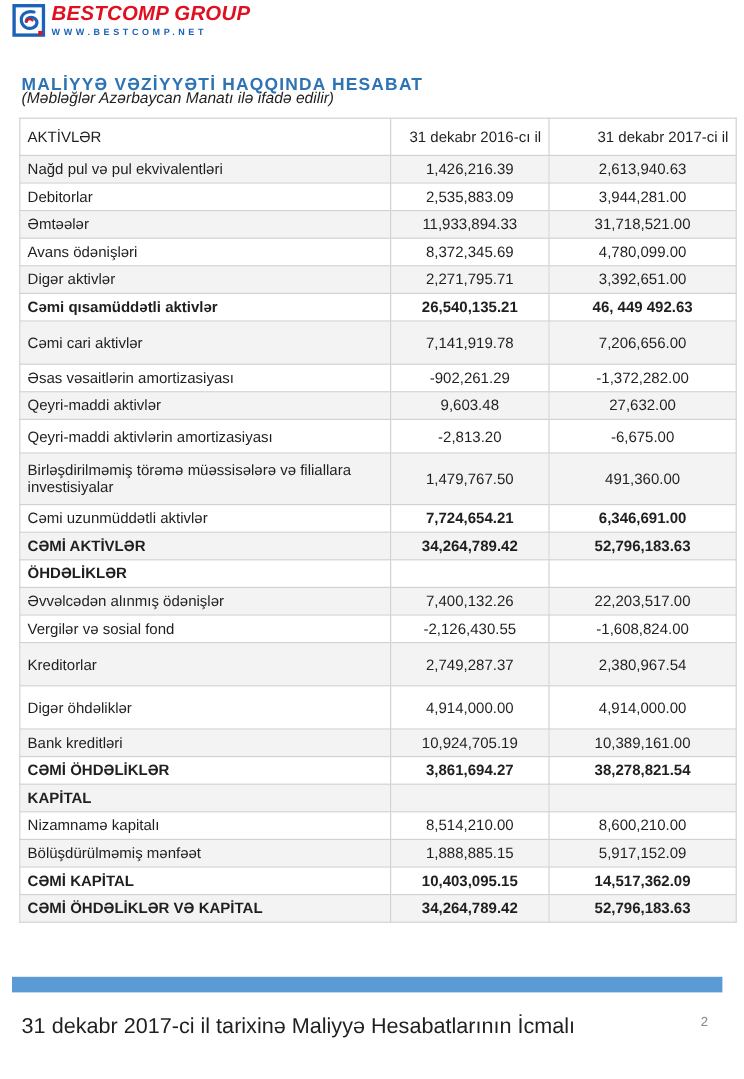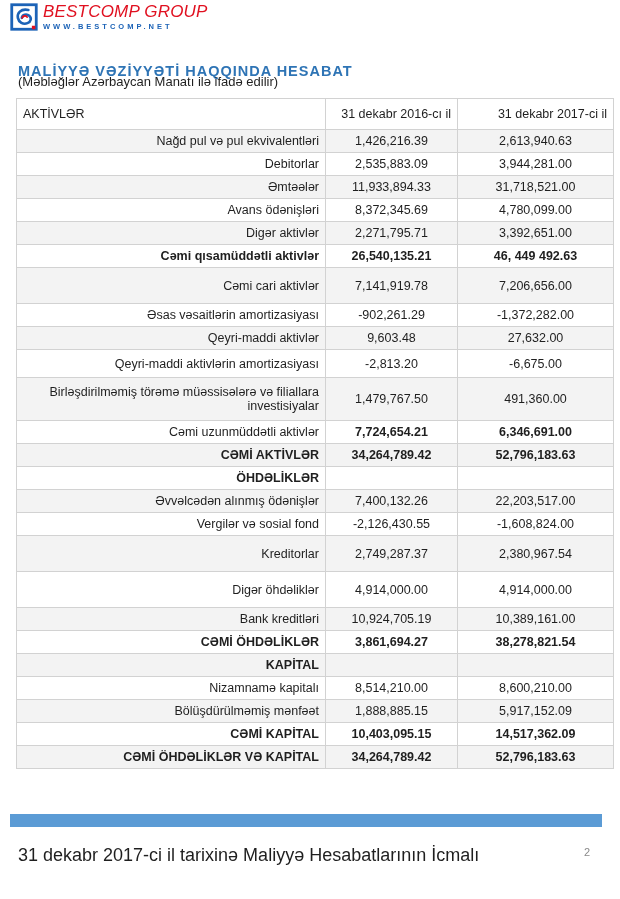--- a/index.html
+++ b/index.html
@@ -5,38 +5,38 @@
   html,body{margin:0;padding:0;background:#fff;}
   .page{
     position:relative;width:620px;height:899px;background:#fff;overflow:hidden;
     font-family:"Liberation Sans",sans-serif;color:#1f1f1f;
     --accent:#2E74B5;--bar:#5B9BD5;--red:#E01020;--link:#1C63B7;--border:#D2D2D2;--band:#F3F3F3;
   }
   
   .logo{position:absolute;left:10px;top:3px;display:flex;align-items:flex-start;}
   .logo-mark{display:block;}
   .logo-text{margin-left:5px;line-height:1;}
-  .brand{color:var(--red);font-weight:normal;font-style:italic;font-size:17px;letter-spacing:.2px;}
+  .brand{color:var(--red);font-weight:bold;font-style:italic;font-size:17px;letter-spacing:.2px;}
   .site{color:var(--link);font-weight:bold;font-size:7.5px;letter-spacing:3px;margin-top:3px;}
   
   .title{position:absolute;left:18px;top:48px;color:var(--accent);font-size:14.5px;letter-spacing:1px;font-weight:bold;margin-top:15px;}
-  .subtitle{position:absolute;left:18px;top:74px;font-size:13px;color:#1f1f1f;}
+  .subtitle{position:absolute;left:18px;top:74px;font-style:italic;font-size:13px;color:#1f1f1f;}
   
   table.balance{position:absolute;left:16px;top:98px;width:597px;border-collapse:collapse;table-layout:fixed;}
   table.balance col.c0{width:309px;} table.balance col.c1{width:132px;} table.balance col.c2{width:156px;}
   table.balance th,table.balance td{
     border:1px solid var(--border);font-size:12.5px;font-weight:normal;
     padding:2px 6px;overflow:hidden;
   }
   table.balance th{height:26px;}
   th.h-label{text-align:left;padding-left:8px;font-size:13px;}
   th.h-year{text-align:right;font-size:12.5px;}
   tr{height:23px;}
   tr.tall{height:36px;} tr.mtall{height:28px;} tr.xtall{height:43px;}
-  td.lbl{text-align:right;padding-left:8px;}
+  td.lbl{text-align:left;padding-left:8px;}
   td.val{text-align:center;}
   tr.band td{background:var(--band);}
   tr.total td{font-weight:bold;}
   tr.values-bold td.val{font-weight:bold;}
   tr.section td.lbl{font-weight:bold;}
   
   .footer-bar{position:absolute;left:10px;top:814px;width:592px;height:13px;background:var(--bar);}
   .footer-text{position:absolute;left:18px;top:845px;font-size:18px;color:#1f1f1f;}
   .page-number{position:absolute;left:584px;top:846px;font-size:11px;color:#8a8a8a;}
 </style>

